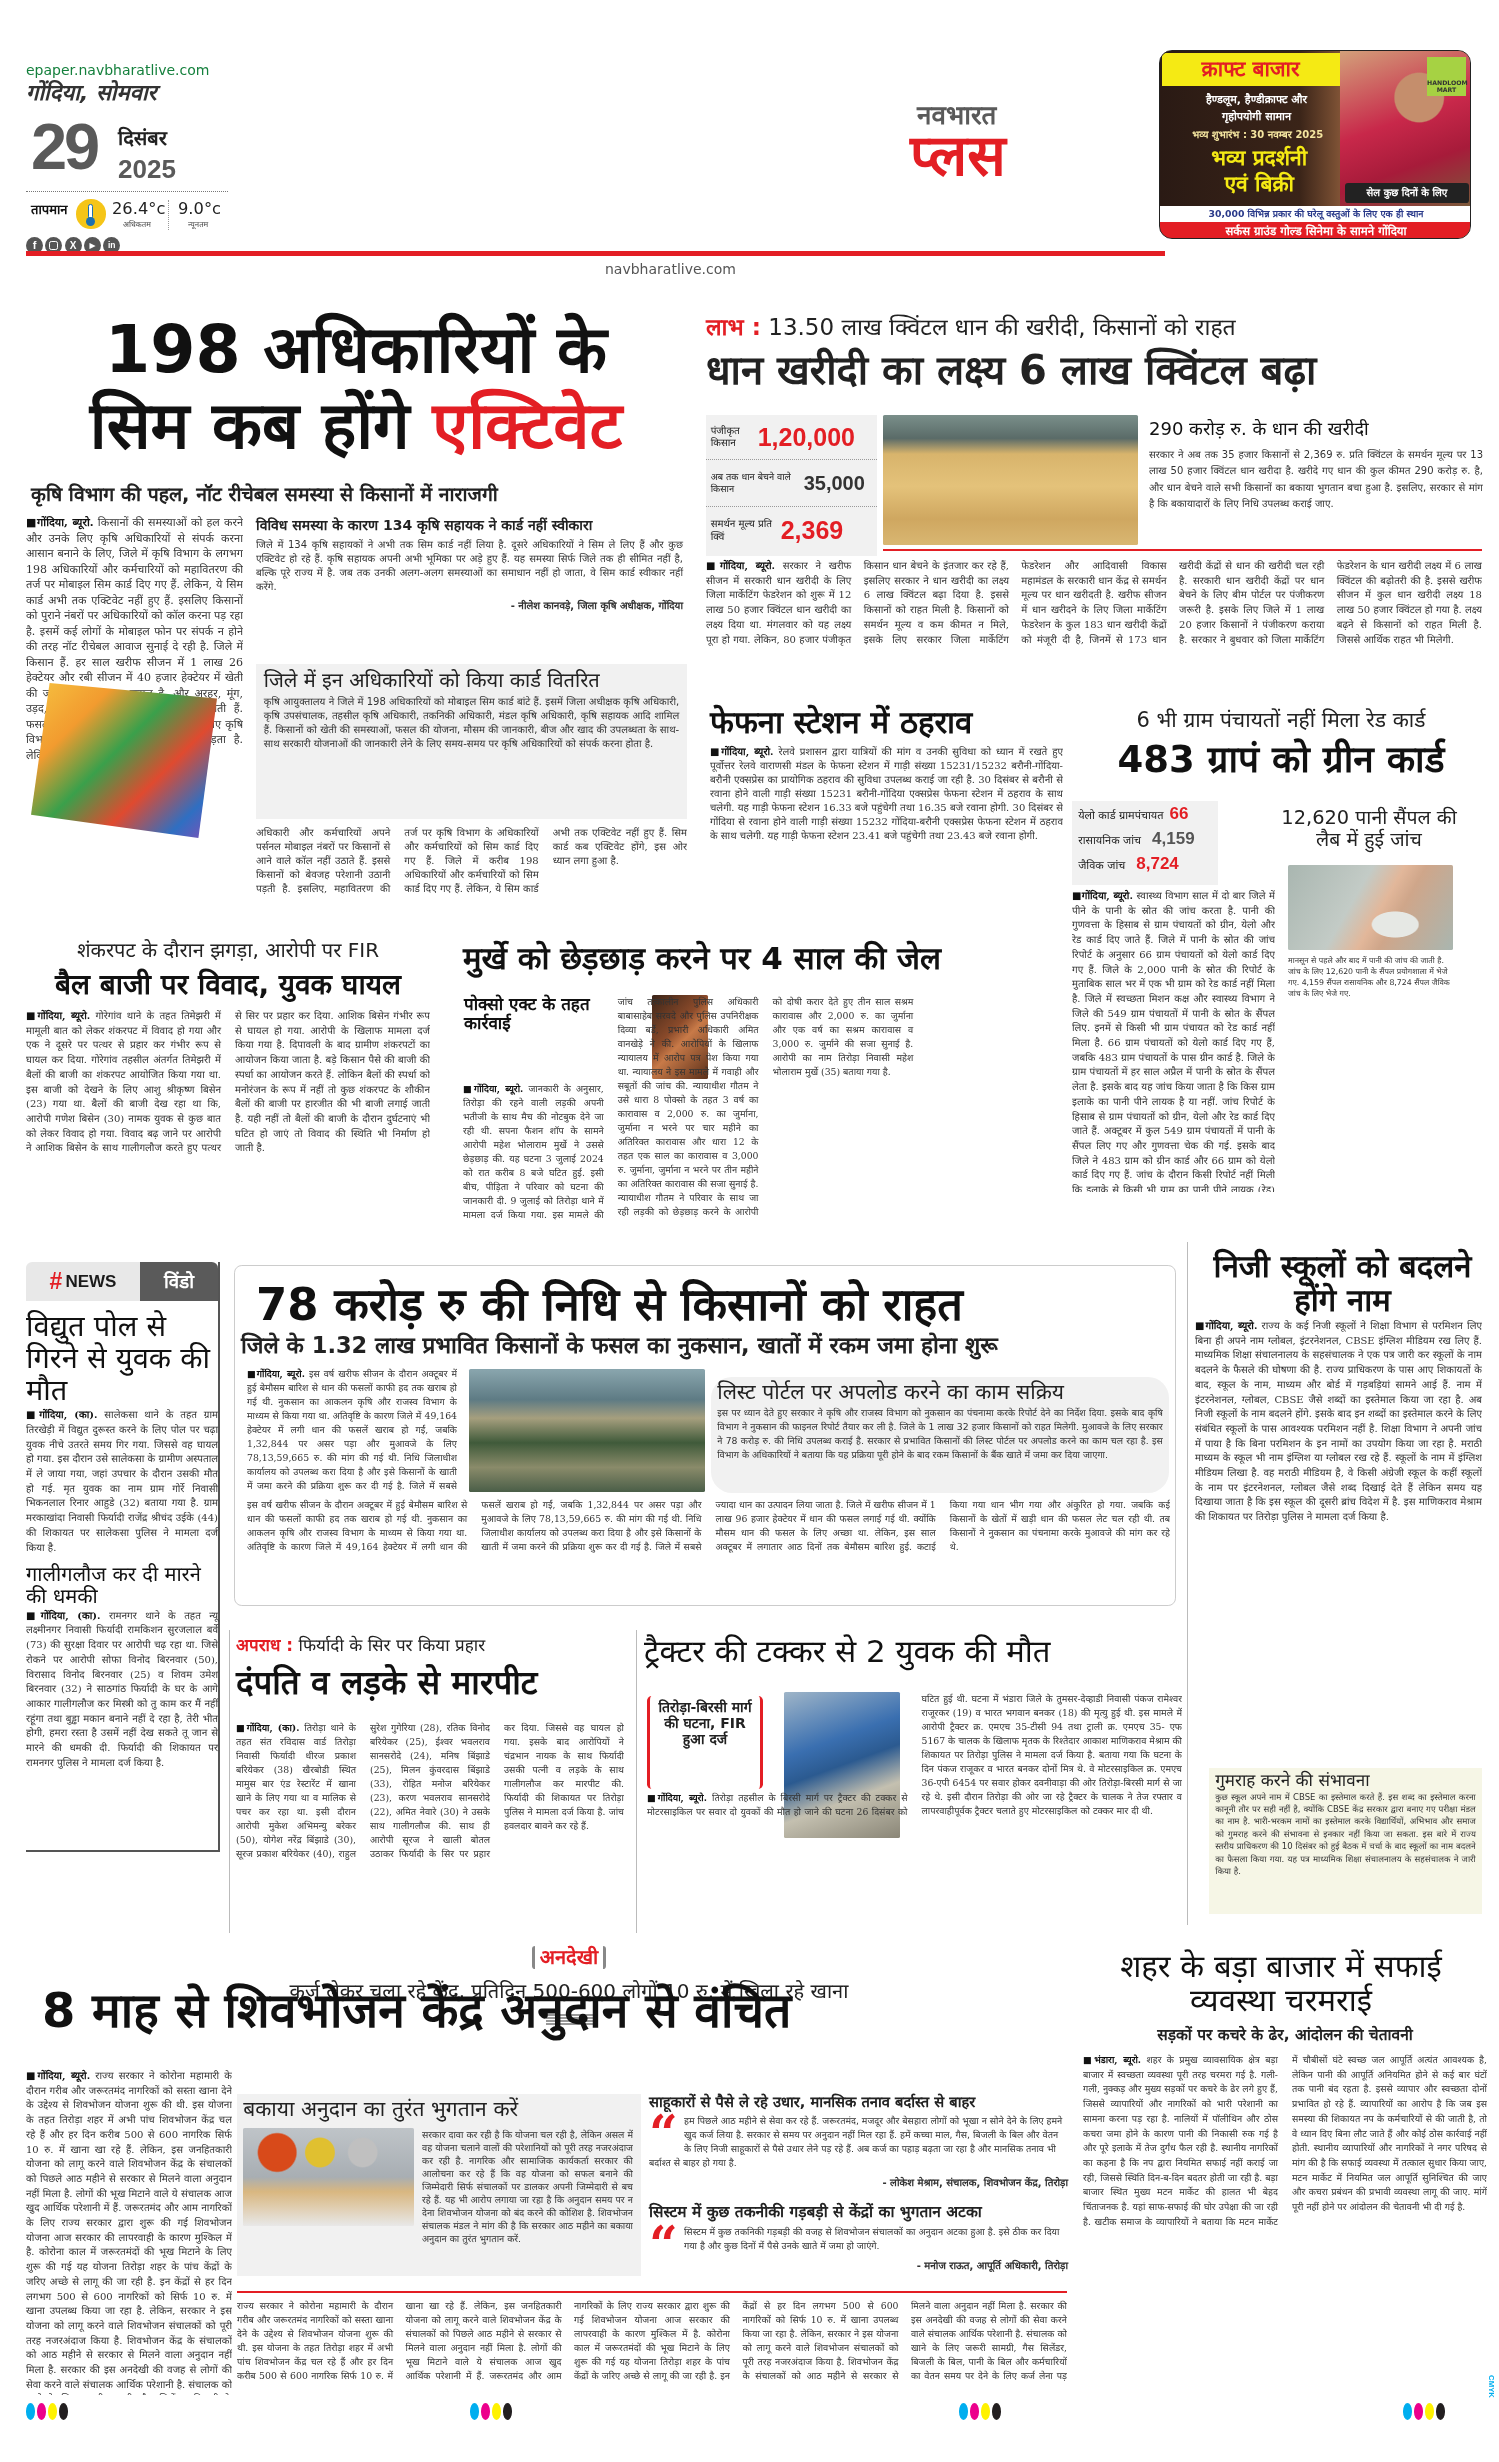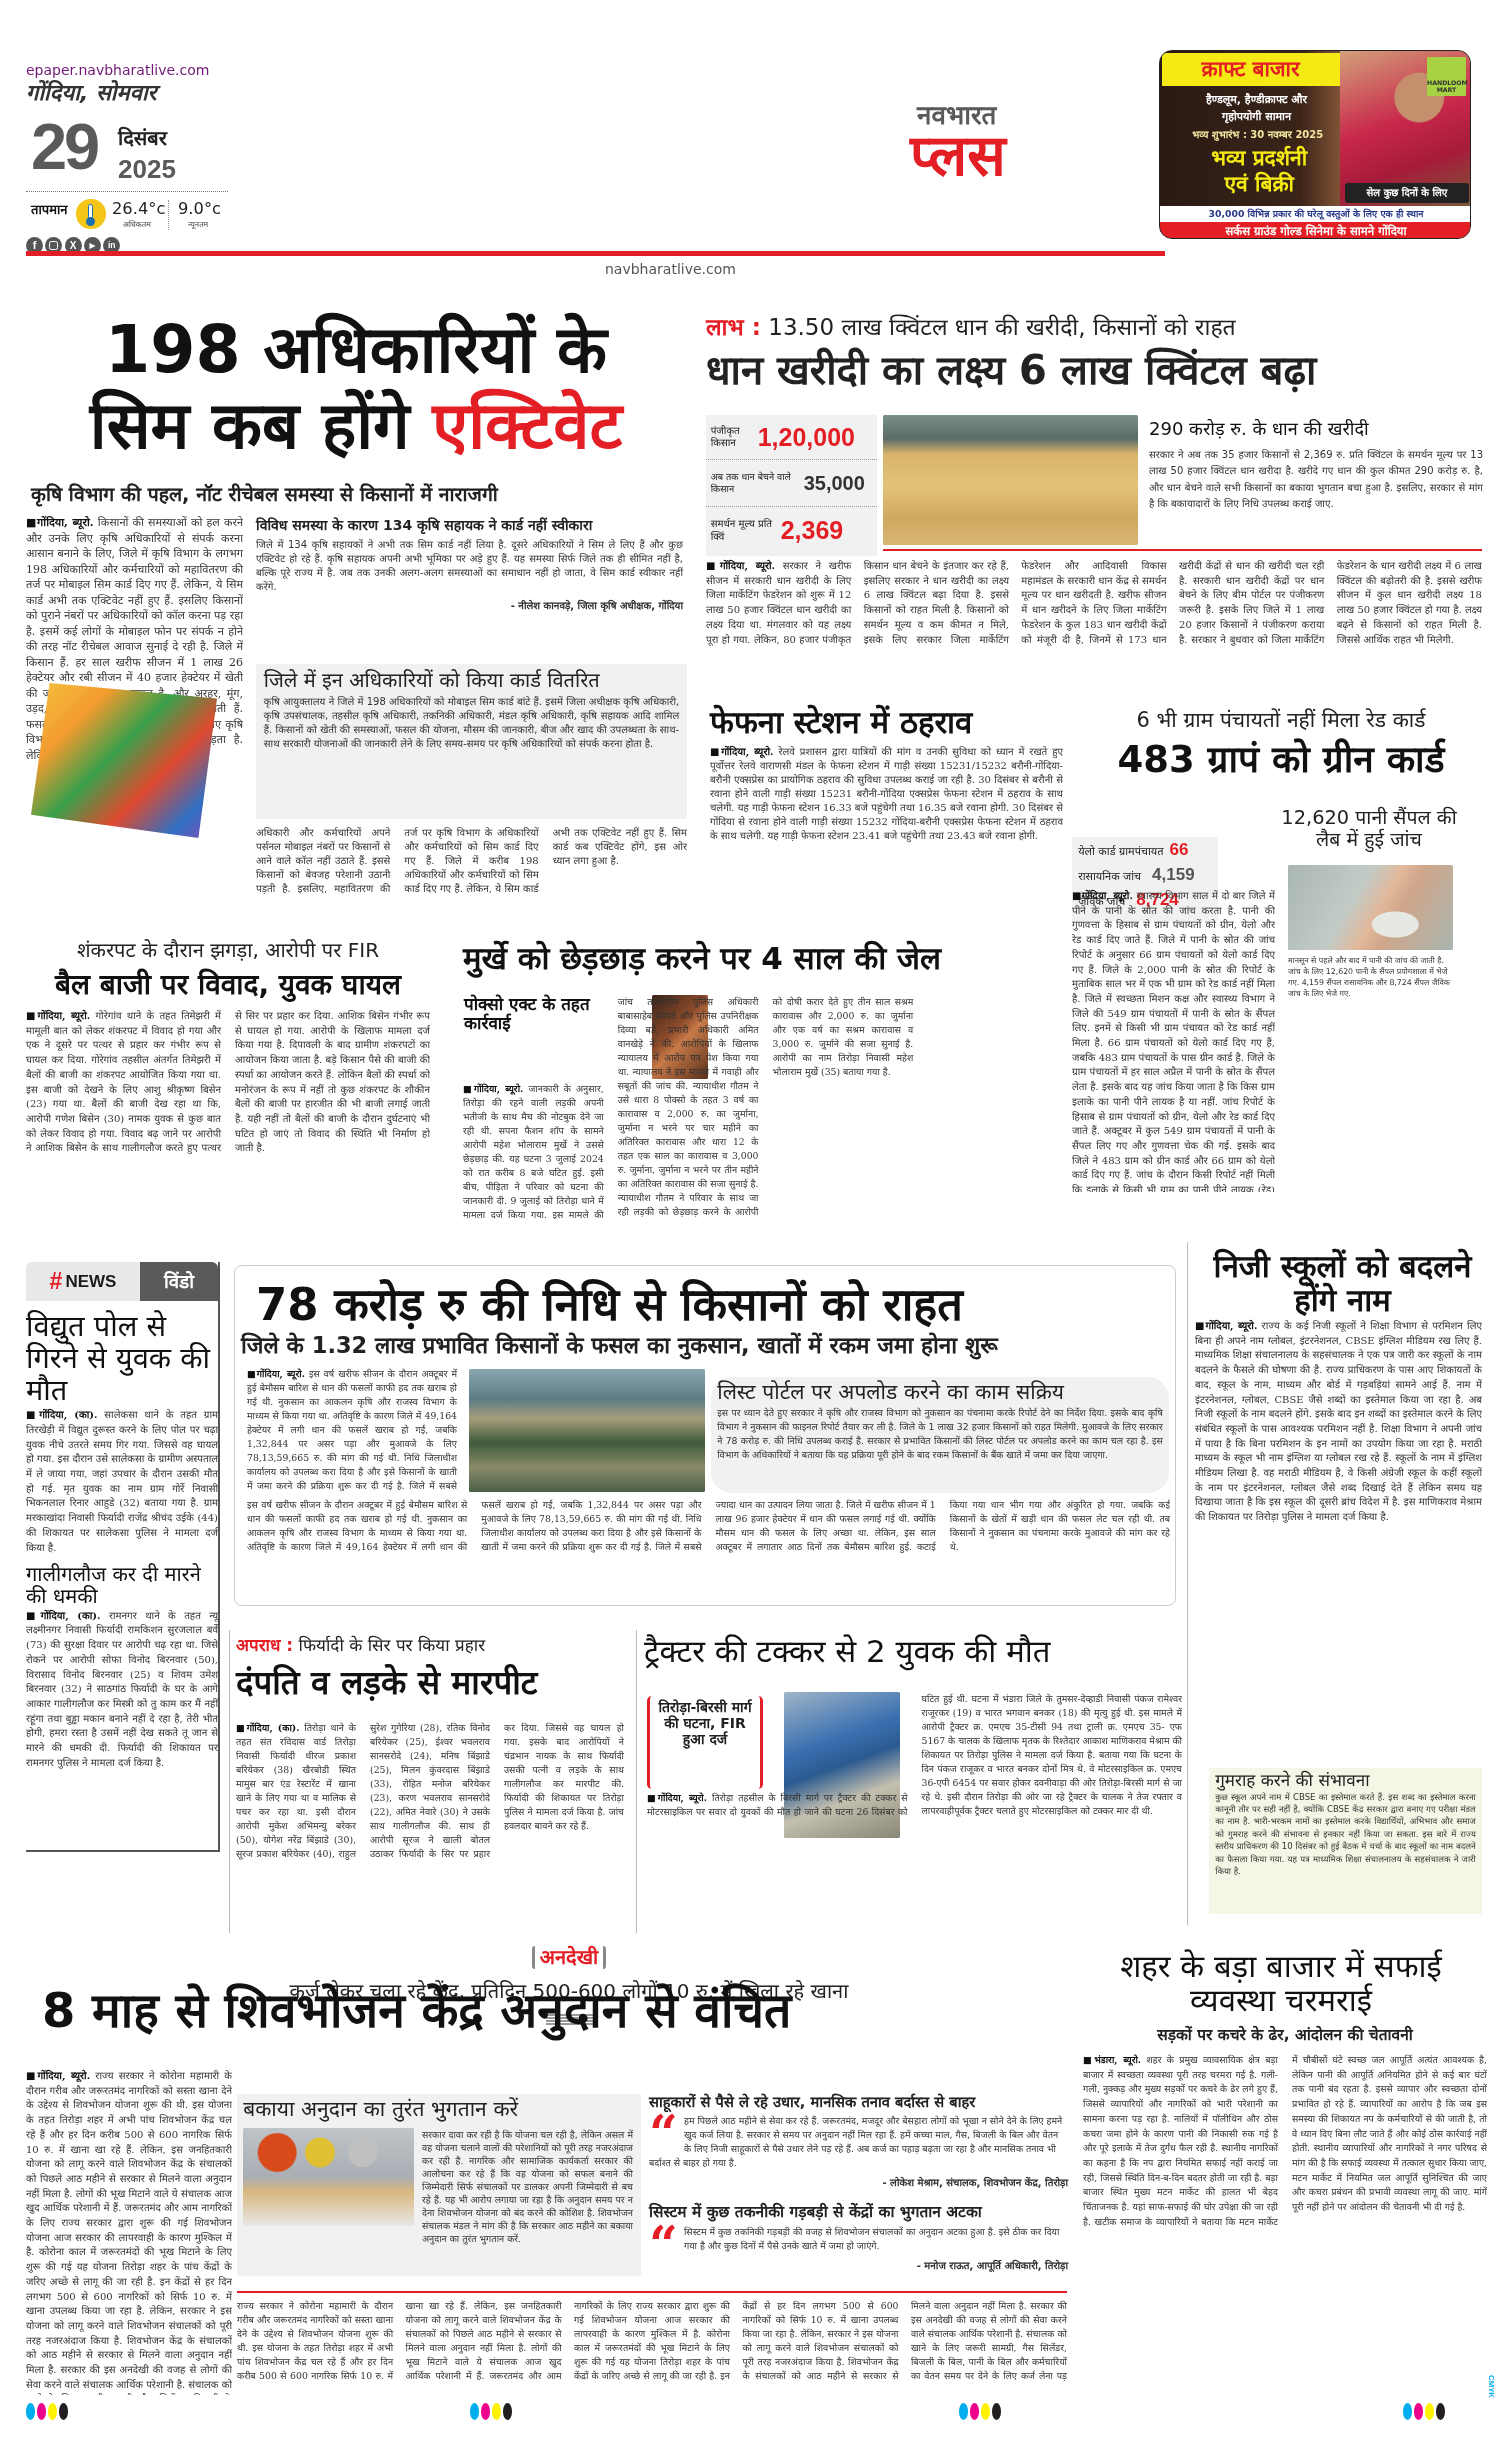--- a/index.html
+++ b/index.html
@@ -22,21 +22,21 @@
   .box-gray { background: #f1f1f1; }
   .quote-mark { font-family: "DejaVu Serif", serif; font-size: 50px; line-height: 0.8; font-weight: bold; float: left; margin-right: 6.2px; }
   .byline { text-align: right; font-family: "DejaVu Sans", sans-serif; font-size: 11.6px; font-weight: bold; color: #333; margin-top: 4.7px; }
   .cmyk { position: absolute; display: flex; gap: 1.6px; }
   .cmyk span { width: 9.3px; height: 17px; border-radius: 50%; display: block; }
 </style>
 </head>
 <body>
 
 <div class="abs" style="left:0;top:0;width:1499px;height:326px;">
-  <div class="abs" style="left:26px;top:62px;font-size:14px;color:#701a75;">epaper.navbharatlive.com</div>
+  <div class="abs" style="left:26px;top:62px;font-size:14px;color:#15803d;">epaper.navbharatlive.com</div>
   <div class="abs hd" style="left:26px;top:81px;font-size:22px;color:#333;font-style:italic;">गोंदिया, सोमवार</div>
   <div class="abs" style="left:31px;top:116px;font-family:'Liberation Sans',sans-serif;font-weight:bold;font-size:65px;line-height:62px;color:#5a5a5a;letter-spacing:-3.1px;">29</div>
   <div class="abs hd" style="left:118px;top:127px;font-size:20px;color:#222;">दिसंबर</div>
   <div class="abs" style="left:118px;top:154px;font-family:'Liberation Sans',sans-serif;font-weight:bold;font-size:26px;color:#5a5a5a;">2025</div>
   <div class="abs" style="left:26px;top:191px;width:202px;border-top:1.6px dotted #777;"></div>
 
   <div class="abs hd" style="left:31px;top:203px;font-size:13px;">तापमान</div>
   <div class="abs" style="left:76px;top:199px;width:29.5px;height:29.5px;border-radius:50%;background:#f5c518;">
     <div style="position:absolute;left:12.4px;top:4.7px;width:4.7px;height:15.5px;border:1.6px solid #1a6fb0;border-radius:2.3px;background:#fff;"></div>
     <div style="position:absolute;left:10px;top:18px;width:9.3px;height:9.3px;border-radius:50%;background:#1a6fb0;"></div>
@@ -132,21 +132,21 @@
 </div>
 
 <div class="abs hd" style="left:710px;top:705px;width:357px;font-size:31px;">फेफना स्टेशन में ठहराव</div>
 <div class="abs body-text" style="left:710px;top:745px;width:353px;height:171px;overflow:hidden;font-size:10px;line-height:14px;">
   <span class="dateline">गोंदिया, ब्यूरो.</span>
   <span>रेलवे प्रशासन द्वारा यात्रियों की मांग व उनकी सुविधा को ध्यान में रखते हुए पूर्वोत्तर रेलवे वाराणसी मंडल के फेफना स्टेशन में गाड़ी संख्या 15231/15232 बरौनी-गोंदिया-बरौनी एक्सप्रेस का प्रायोगिक ठहराव की सुविधा उपलब्ध कराई जा रही है. 30 दिसंबर से बरौनी से रवाना होने वाली गाड़ी संख्या 15231 बरौनी-गोंदिया एक्सप्रेस फेफना स्टेशन में ठहराव के साथ चलेगी. यह गाड़ी फेफना स्टेशन 16.33 बजे पहुंचेगी तथा 16.35 बजे रवाना होगी. 30 दिसंबर से गोंदिया से रवाना होने वाली गाड़ी संख्या 15232 गोंदिया-बरौनी एक्सप्रेस फेफना स्टेशन में ठहराव के साथ चलेगी. यह गाड़ी फेफना स्टेशन 23.41 बजे पहुंचेगी तथा 23.43 बजे रवाना होगी.</span>
 </div>
 
 <div class="abs kick" style="left:1079px;top:708px;width:404px;font-size:21px;text-align:center;">6 भी ग्राम पंचायतों नहीं मिला रेड कार्ड</div>
 <div class="abs hd" style="left:1079px;top:740px;width:404px;font-size:37px;text-align:center;">483 ग्रापं को ग्रीन कार्ड</div>
-<div class="abs" style="left:1072px;top:801px;width:146px;height:84px;background:#f1f1f1;padding:3.1px 6.2px;margin-top:36px;">
+<div class="abs" style="left:1072px;top:801px;width:146px;height:84px;background:#f1f1f1;padding:3.1px 6.2px;">
   <div style="display:flex;align-items:baseline;gap:6.2px;height:25px;">
     <span style="font-size:11px;">येलो कार्ड ग्रामपंचायत</span>
     <span style="font:bold 17px 'Liberation Sans',sans-serif;color:#e31e24;">66</span>
   </div>
   <div style="display:flex;align-items:baseline;gap:11px;height:25px;">
     <span style="font-size:11px;">रासायनिक जांच</span>
     <span style="font:bold 17px 'Liberation Sans',sans-serif;color:#555;">4,159</span>
   </div>
   <div style="display:flex;align-items:baseline;gap:11px;height:25px;">
     <span style="font-size:11px;">जैविक जांच</span>

